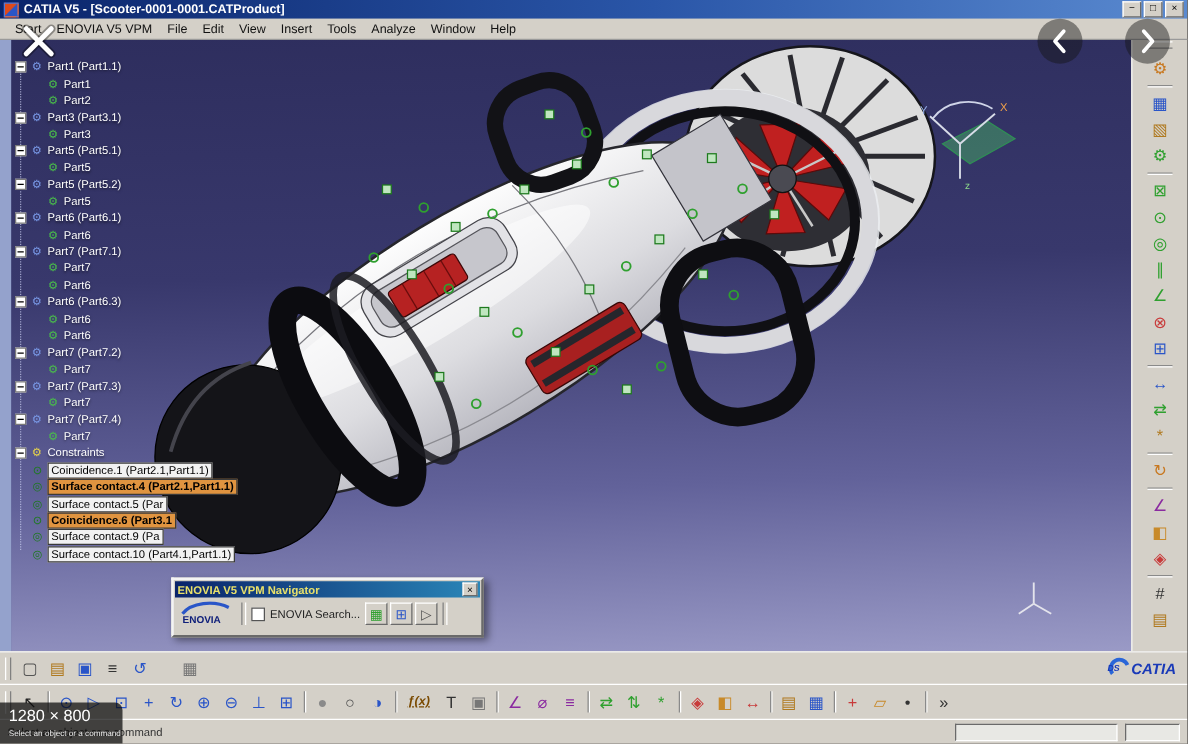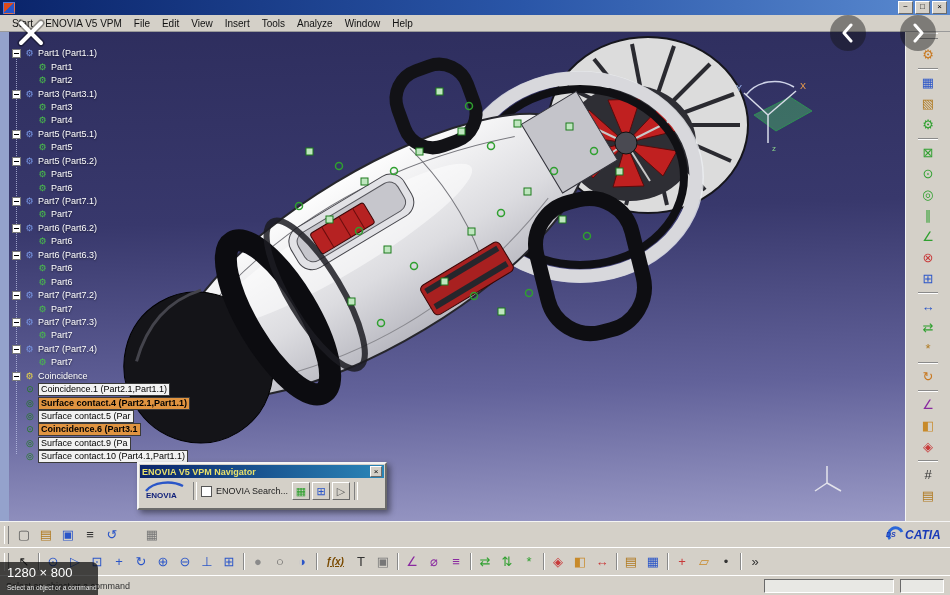--- a/index.html
+++ b/index.html
@@ -88,20 +88,21 @@
   .res-text{font-size:13px;}
   .res-sub{font-size:6.5px;margin-top:4px;white-space:nowrap;color:#e8e8e8;}
 </style>
 </head>
 <body>
 
 <div class="app">
 
   <div class="titlebar">
     <span class="app-ico"></span>
+    <span>CATIA V5 - [Scooter-0001-0001.CATProduct]</span>
     <span class="win-controls">
 
         <span class="win-btn">−</span>
 
         <span class="win-btn">□</span>
 
         <span class="win-btn">×</span>
       </span>
   </div>
 
@@ -293,25 +294,20 @@
             <span class="tlabel">Part3 (Part3.1)</span>
           </div>
 
           <div class="tree-row part">
             <span class="expander"></span>
             <span class="gear"></span>
             <span class="tlabel">Part3</span>
           </div>
 
 
-          <div class="tree-row part">
-            <span class="expander"></span>
-            <span class="gear"></span>
-            <span class="tlabel">Part4</span>
-          </div>
 
           <div class="tree-row instance">
             <span class="expander"></span>
             <span class="gear"></span>
             <span class="tlabel">Part5 (Part5.1)</span>
           </div>
 
           <div class="tree-row part">
             <span class="expander"></span>
             <span class="gear"></span>
@@ -323,44 +319,44 @@
             <span class="gear"></span>
             <span class="tlabel">Part5 (Part5.2)</span>
           </div>
 
           <div class="tree-row part">
             <span class="expander"></span>
             <span class="gear"></span>
             <span class="tlabel">Part5</span>
           </div>
 
+          <div class="tree-row instance">
+            <span class="expander"></span>
+            <span class="gear"></span>
+            <span class="tlabel">Part6 (Part6.1)</span>
+          </div>
 
           <div class="tree-row part">
             <span class="expander"></span>
             <span class="gear"></span>
             <span class="tlabel">Part6</span>
           </div>
 
           <div class="tree-row instance">
             <span class="expander"></span>
             <span class="gear"></span>
             <span class="tlabel">Part7 (Part7.1)</span>
           </div>
 
           <div class="tree-row part">
             <span class="expander"></span>
             <span class="gear"></span>
             <span class="tlabel">Part7</span>
           </div>
 
-          <div class="tree-row instance">
-            <span class="expander"></span>
-            <span class="gear"></span>
-            <span class="tlabel">Part6 (Part6.2)</span>
-          </div>
 
           <div class="tree-row part">
             <span class="expander"></span>
             <span class="gear"></span>
             <span class="tlabel">Part6</span>
           </div>
 
           <div class="tree-row instance">
             <span class="expander"></span>
             <span class="gear"></span>
@@ -412,21 +408,21 @@
 
           <div class="tree-row part">
             <span class="expander"></span>
             <span class="gear"></span>
             <span class="tlabel">Part7</span>
           </div>
         </div>
       <div class="tree-row instance">
         <span class="expander"></span>
         <span class="gear constraints-gear"></span>
-        <span class="tlabel">Coincidence</span>
+        <span class="tlabel">Constraints</span>
       </div>
       <div>
 
           <div class="c-row">
             <span class="c-icon" style="color: rgb(29, 122, 29);">⊙</span>
             <span class="c-label white">Coincidence.1 (Part2.1,Part1.1)</span>
           </div>
 
           <div class="c-row">
             <span class="c-icon" style="color: rgb(29, 122, 29);">◎</span>

